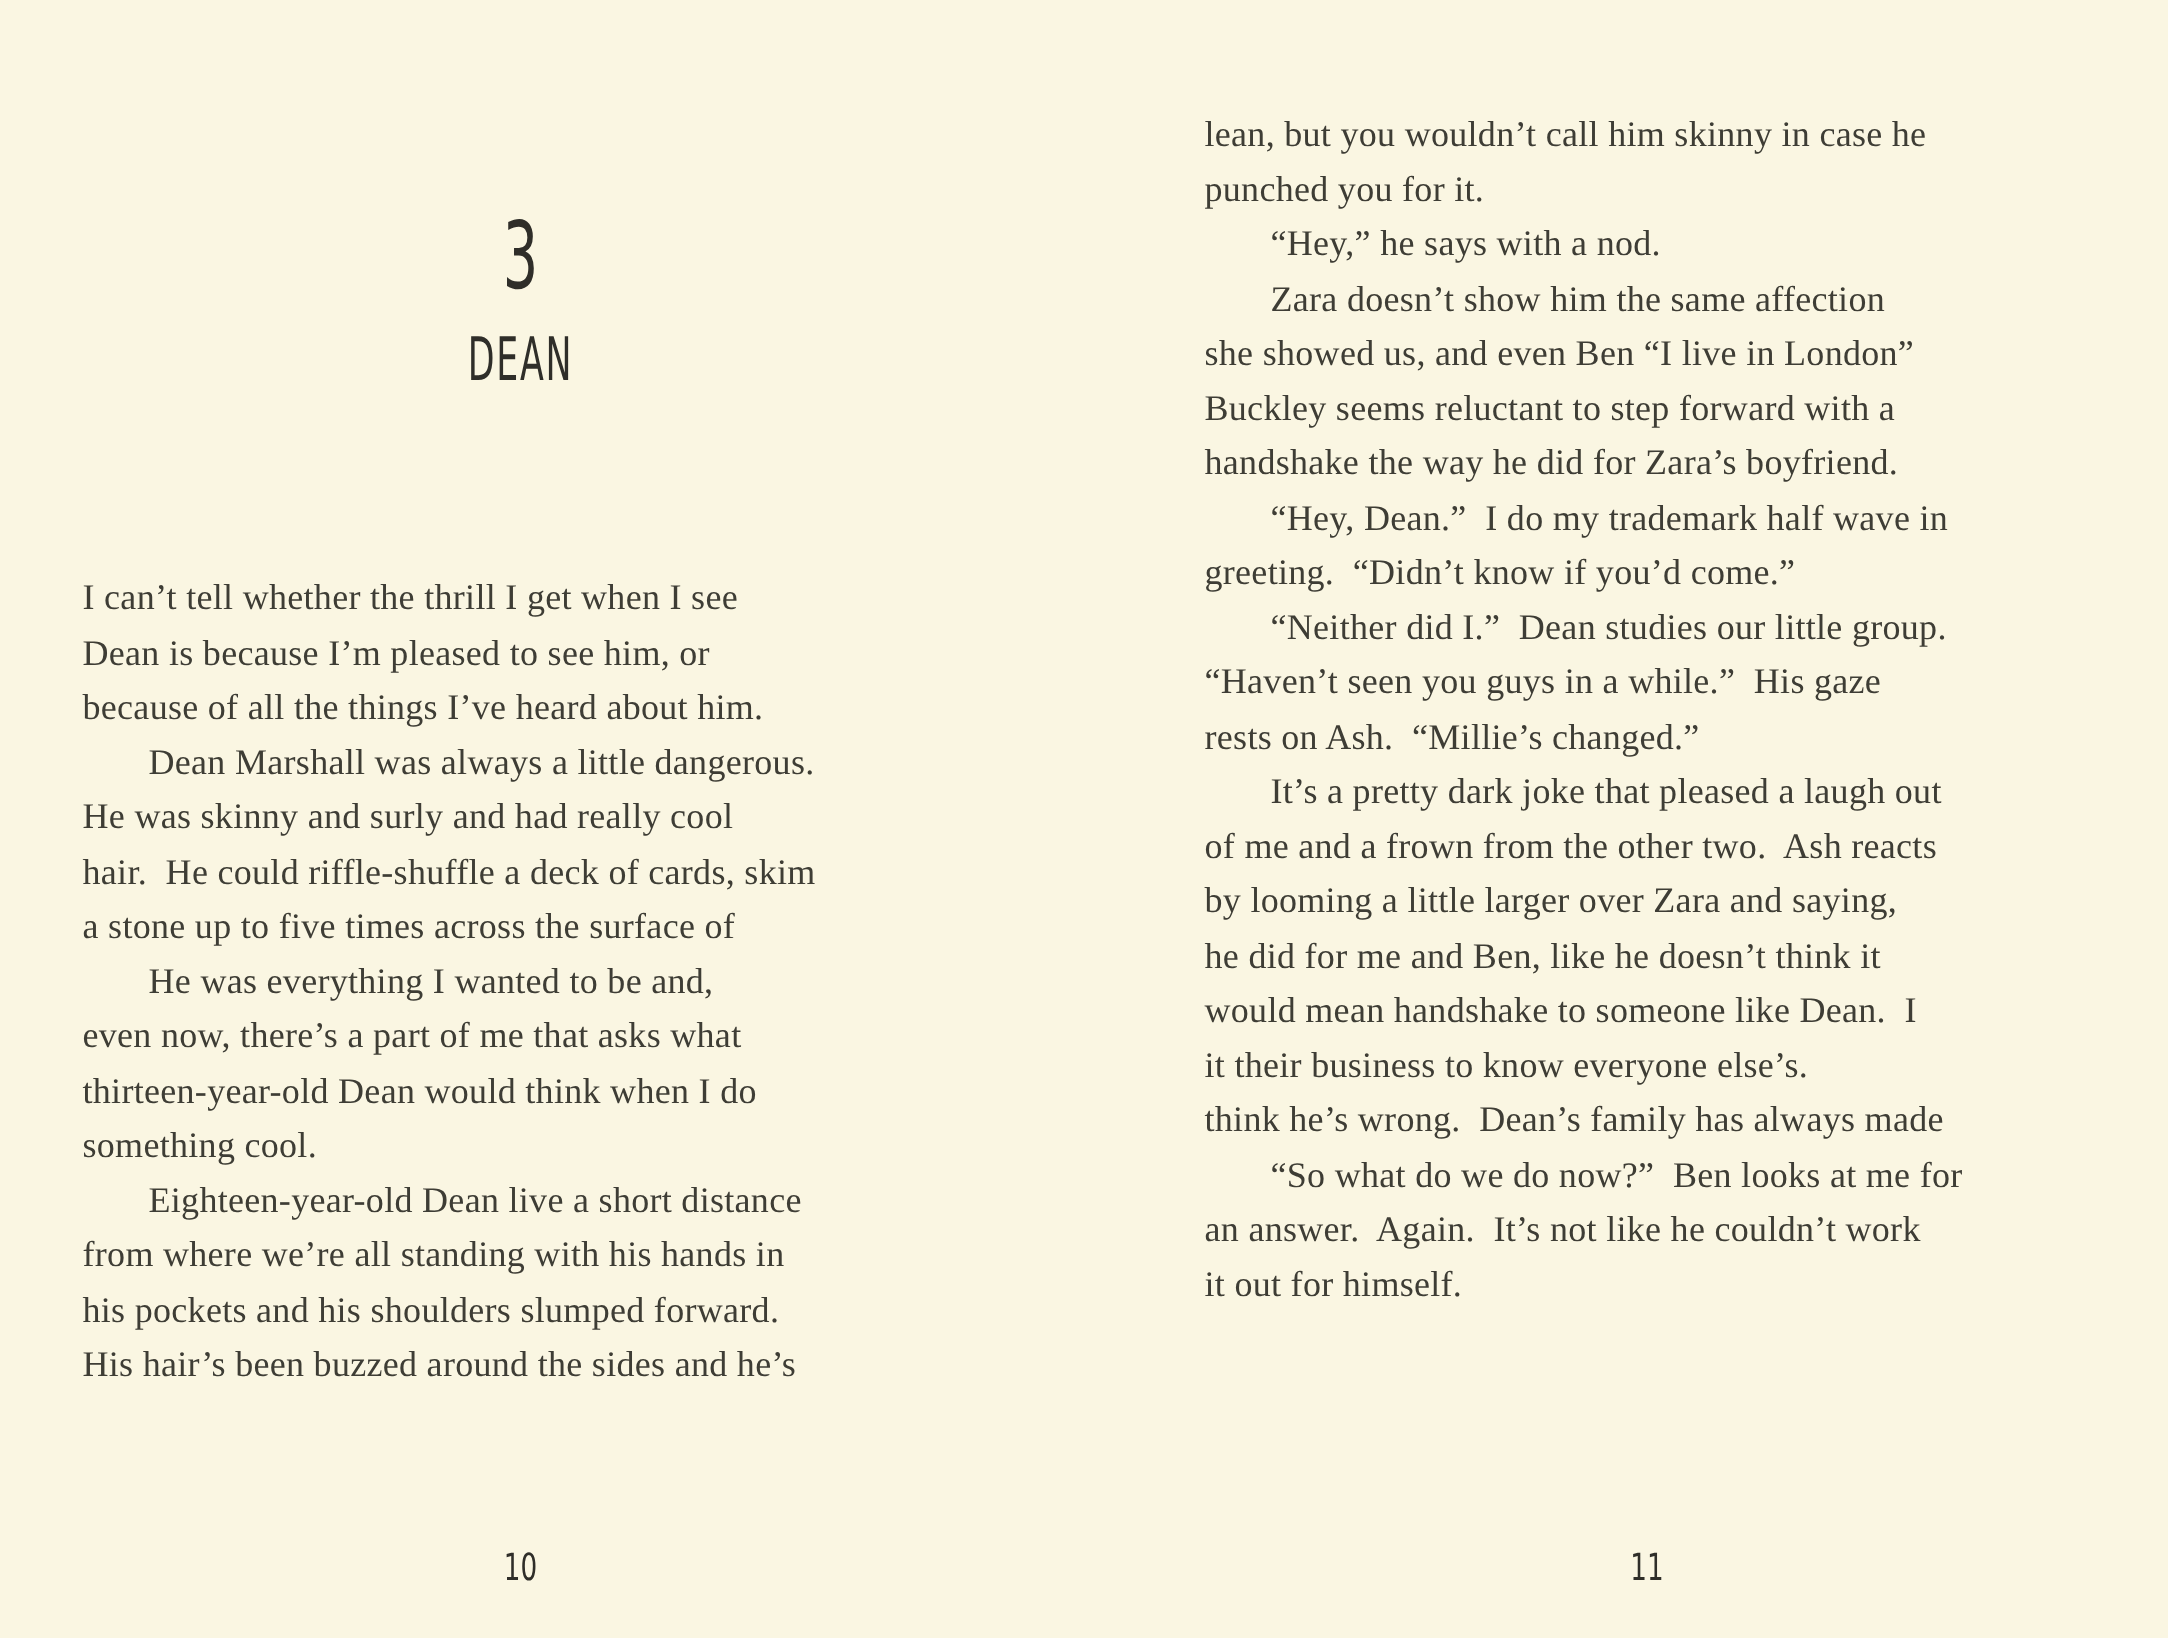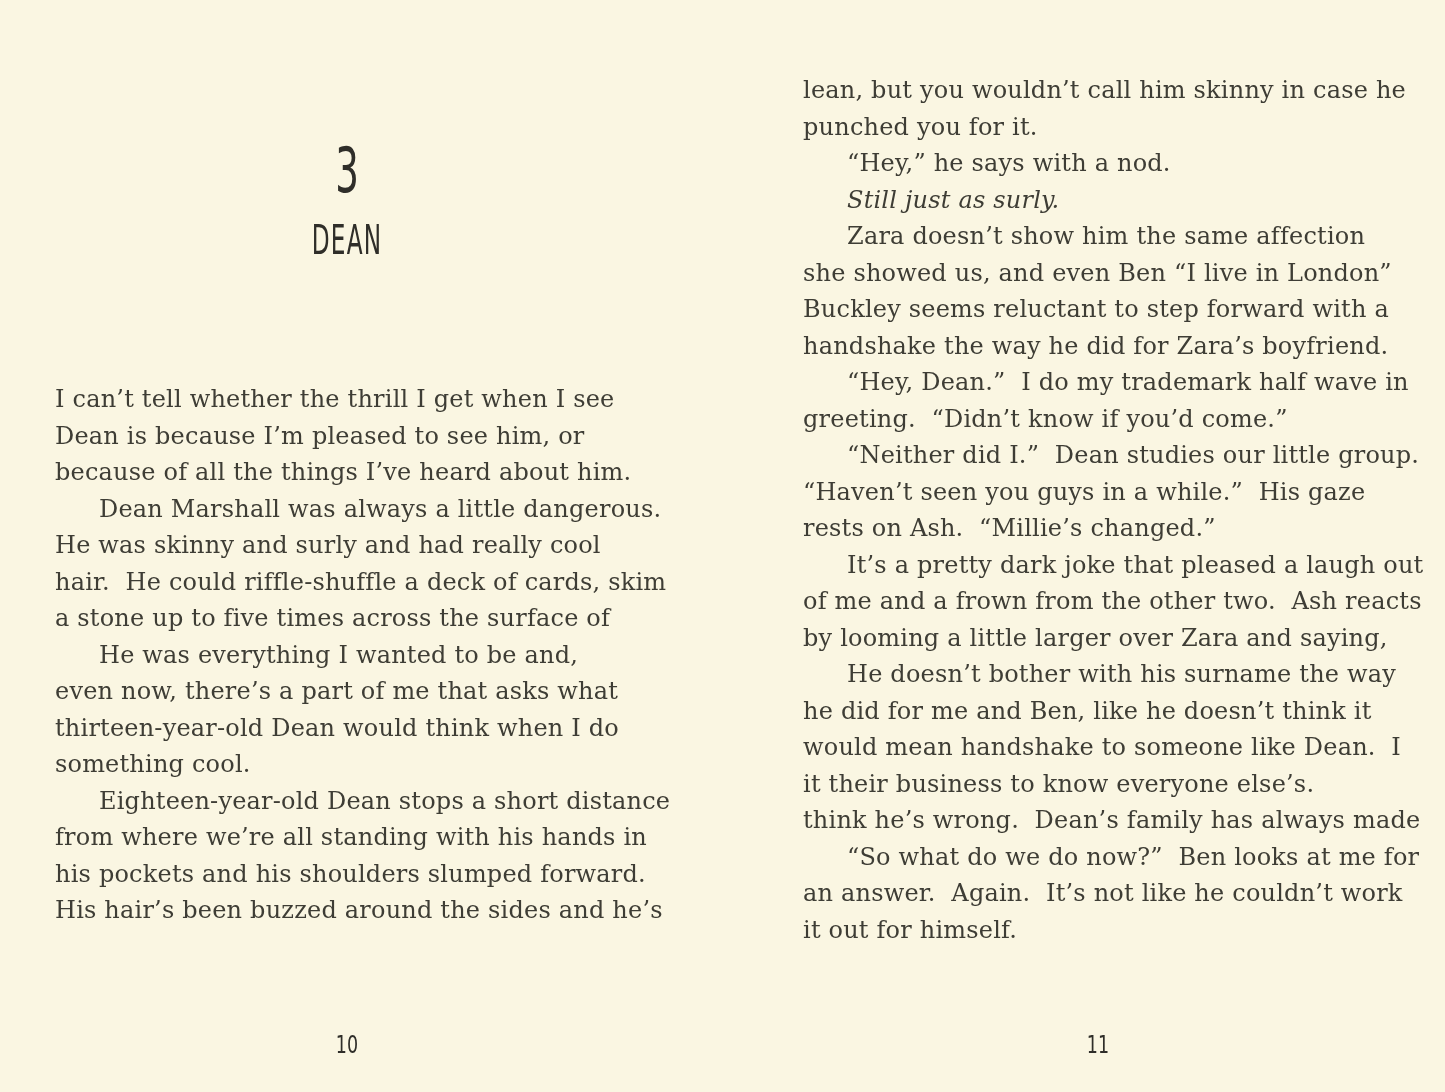--- a/index.html
+++ b/index.html
@@ -47,20 +47,21 @@
     line-height: 50px;
     letter-spacing: 2px;
     transform: scaleX(0.58);
     transform-origin: 292px 0;
     color: var(--ink-head, #2f2e29);
   }
   .body-text {
     position: absolute;
     left: 0;
     width: 100%;
+    font-family: Liberation Serif, serif;
   }
   .page-left  .body-text { top: 381px; }
   .page-right .body-text { top: 72px; }
 
   .line {
     white-space: pre;          
     font-size: 24px;
     line-height: 36.5px;
     height: 36.5px;
     letter-spacing: 0.2px;
@@ -95,47 +96,45 @@
         <div class="line">Dean is because I’m pleased to see him, or</div>
         <div class="line">because of all the things I’ve heard about him.</div>
         <div class="line indent">Dean Marshall was always a little dangerous.</div>
         <div class="line">He was skinny and surly and had really cool</div>
         <div class="line">hair.  He could riffle-shuffle a deck of cards, skim</div>
         <div class="line">a stone up to five times across the surface of</div>
         <div class="line indent">He was everything I wanted to be and,</div>
         <div class="line">even now, there’s a part of me that asks what</div>
         <div class="line">thirteen-year-old Dean would think when I do</div>
         <div class="line">something cool.</div>
-        <div class="line indent">Eighteen-year-old Dean stops a short distance</div>
+        <div class="line indent">Eighteen-year-old Dean live a short distance</div>
         <div class="line">from where we’re all standing with his hands in</div>
         <div class="line">his pockets and his shoulders slumped forward.</div>
         <div class="line">His hair’s been buzzed around the sides and he’s</div>
       </div>
     <div class="page-number">10</div>
   </div>
 
   <div class="page page-right">
     <div class="body-text">
         <div class="line">lean, but you wouldn’t call him skinny in case he</div>
         <div class="line">punched you for it.</div>
         <div class="line indent">“Hey,” he says with a nod.</div>
-        <div class="line indent italic">Still just as surly.</div>
         <div class="line indent">Zara doesn’t show him the same affection</div>
         <div class="line">she showed us, and even Ben “I live in London”</div>
         <div class="line">Buckley seems reluctant to step forward with a</div>
         <div class="line">handshake the way he did for Zara’s boyfriend.</div>
         <div class="line indent">“Hey, Dean.”  I do my trademark half wave in</div>
         <div class="line">greeting.  “Didn’t know if you’d come.”</div>
         <div class="line indent">“Neither did I.”  Dean studies our little group.</div>
         <div class="line">“Haven’t seen you guys in a while.”  His gaze</div>
         <div class="line">rests on Ash.  “Millie’s changed.”</div>
         <div class="line indent">It’s a pretty dark joke that pleased a laugh out</div>
         <div class="line">of me and a frown from the other two.  Ash reacts</div>
         <div class="line">by looming a little larger over Zara and saying,</div>
-        <div class="line indent">He doesn’t bother with his surname the way</div>
         <div class="line">he did for me and Ben, like he doesn’t think it</div>
         <div class="line">would mean handshake to someone like Dean.  I</div>
         <div class="line">it their business to know everyone else’s.</div>
         <div class="line">think he’s wrong.  Dean’s family has always made</div>
         <div class="line indent">“So what do we do now?”  Ben looks at me for</div>
         <div class="line">an answer.  Again.  It’s not like he couldn’t work</div>
         <div class="line">it out for himself.</div>
       </div>
     <div class="page-number">11</div>
   </div>

